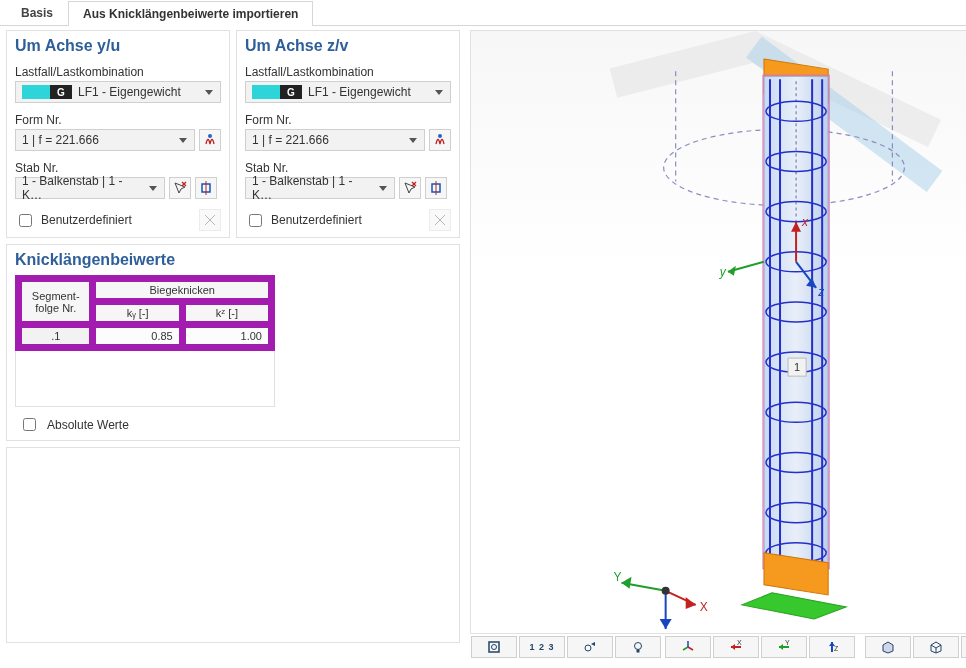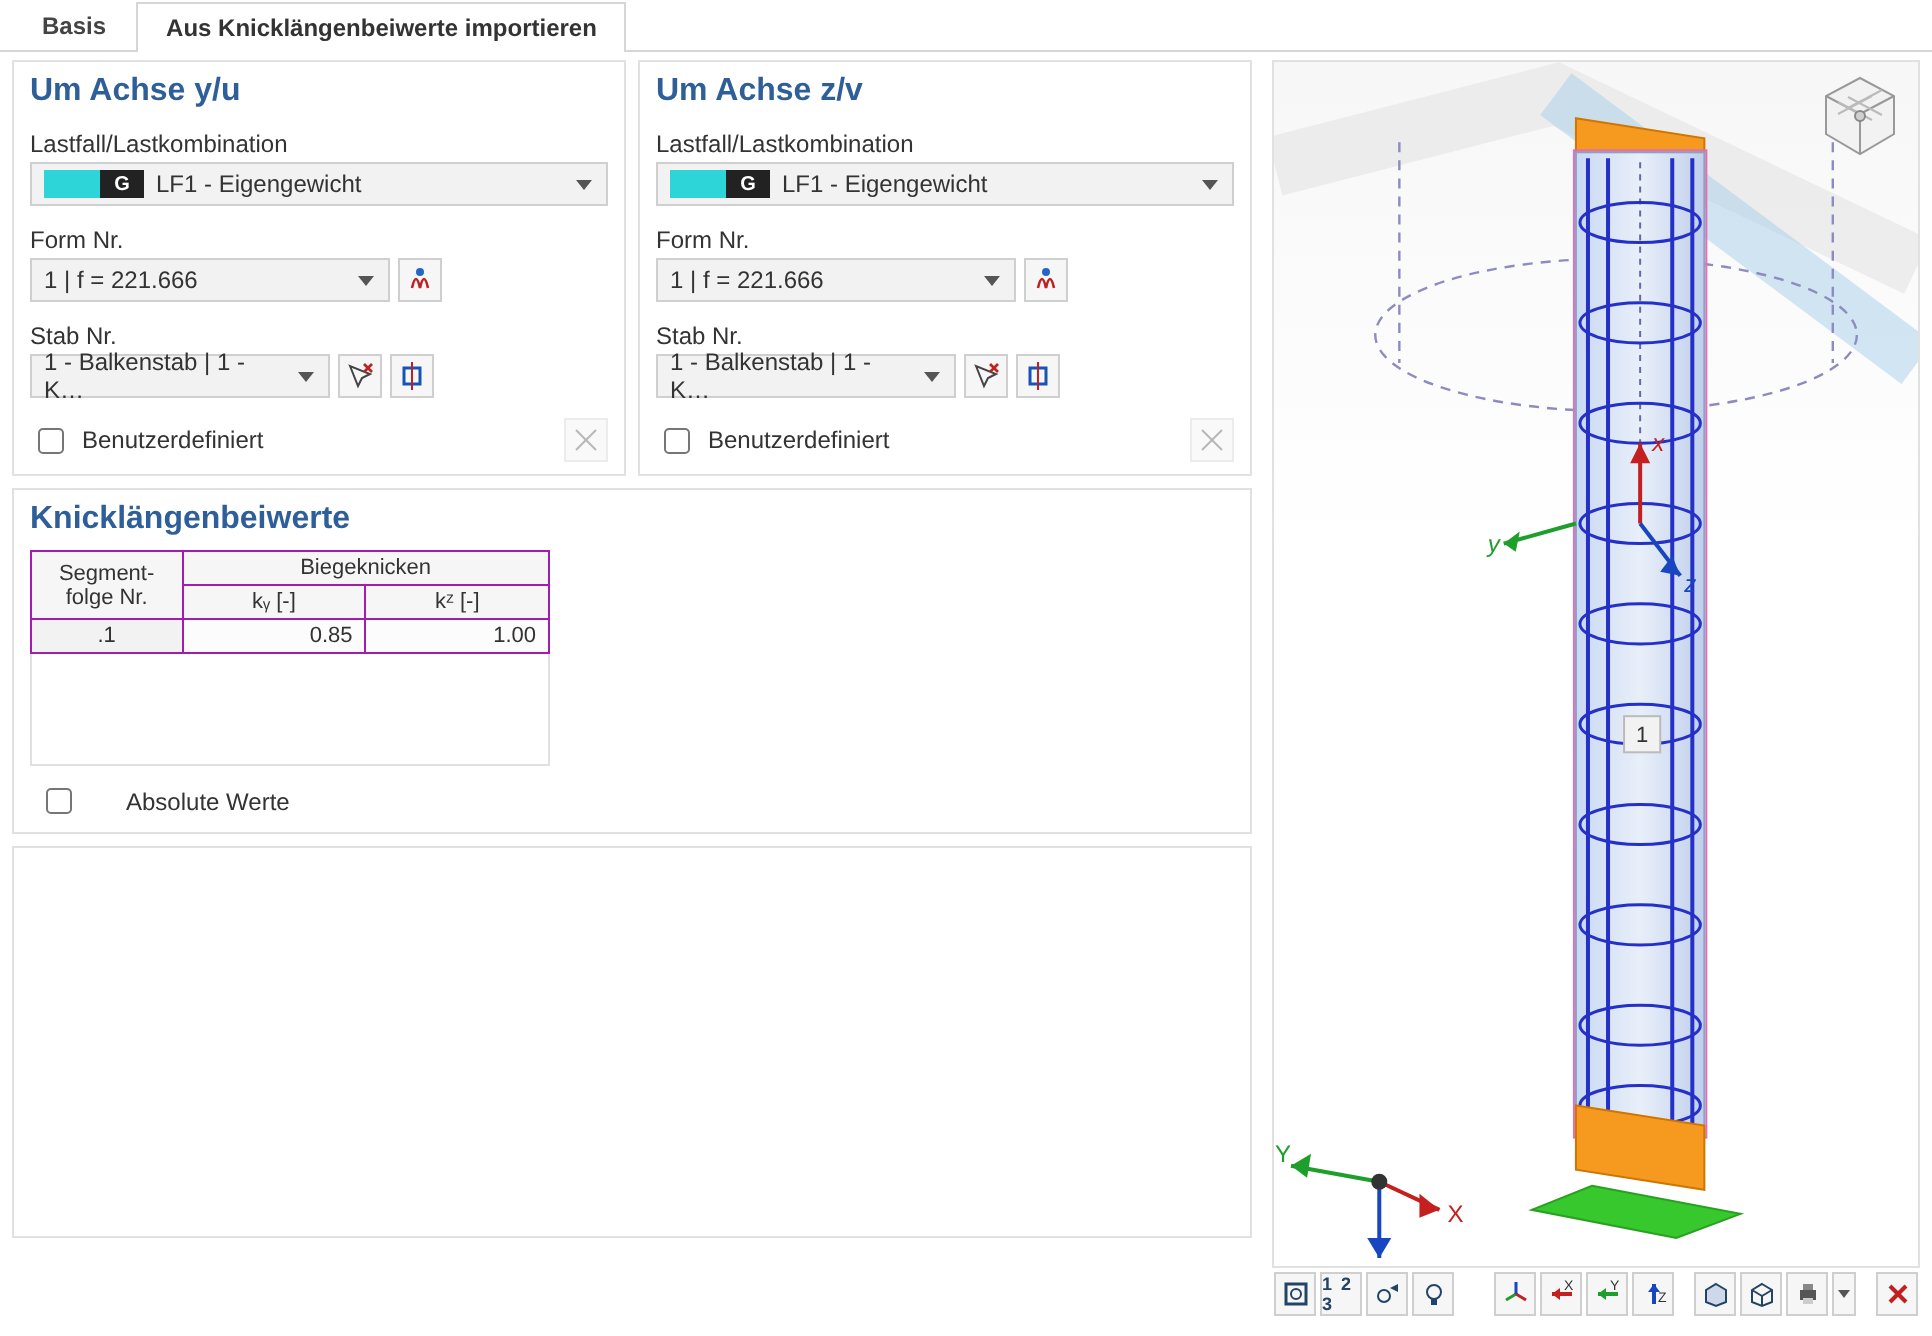--- a/index.html
+++ b/index.html
@@ -46,38 +46,38 @@
 
   
   .chk-row { display:flex; align-items:center; gap:6px; padding-top:10px; }
   .chk-row input { width:13px; height:13px; }
   .chk-row .spacer { flex:1; }
   .chk-row .gear { width:22px; height:22px; border:1px solid #e0e0e0; background:#f6f6f6; opacity:.6; display:flex; align-items:center; justify-content:center; }
 
   
   .tbl-wrap { background:#fff; }
   table.buck { border-collapse:collapse; width:260px; font-size:11px; }
-  table.buck th, table.buck td { border:1px solid #a21caf; padding:2px 6px; text-align:center; background:#fcfcfc; }
+  table.buck th, table.buck td { border:7px solid #a21caf; padding:2px 6px; text-align:center; background:#fcfcfc; }
   table.buck th { background:#f6f6f6; font-weight:400; }
   table.buck td.num { text-align:right;margin-left:42px; }
   table.buck td.seg { background:#f2f2f2; }
   .tbl-body-pad { height:56px; border:1px solid #e0e0e0; border-top:none; width:260px; }
-  .tbl-chk { padding:8px 0 0 4px; display:flex; align-items:center; gap:24px; }
+  .tbl-chk { padding:8px 0 0 4px; display:flex; align-items:center; gap:8px; }
 
   
   .vp { border:1px solid #e1e1e1; flex:1; position:relative; background:linear-gradient(#f7f7f7,#ffffff 40%,#ffffff); overflow:hidden; }
   .vp svg { width:100%; height:100%; display:block; }
 
   
   .navcube { position:absolute; top:4px; right:6px; width:46px; height:46px; }
   .navcube svg { width:100%; height:100%; }
 
   
   .vp-toolbar { height:26px; display:flex; align-items:center; gap:2px; padding:1px 1px 1px 1px; }
-  .vp-toolbar .btn { width:21px; height:22px; border:1px solid #cfcfcf; background:#f6f6f6; display:flex; align-items:center; justify-content:center; cursor:pointer; font-size:11px; color:#246; }
+  .vp-toolbar .btn { width:46px; height:22px; border:1px solid #cfcfcf; background:#f6f6f6; display:flex; align-items:center; justify-content:center; cursor:pointer; font-size:11px; color:#246; }
   .vp-toolbar .btn.txt { font-weight:600; letter-spacing:1px; font-size:9px; }
   .vp-toolbar .btn.red { color:#c00; }
   .vp-toolbar .sep { width:6px; }
   .vp-toolbar .btn svg { display:block; }
 </style>
 </head>
 <body>
 
 <div class="tabs">
   <div class="tab">Basis</div>

